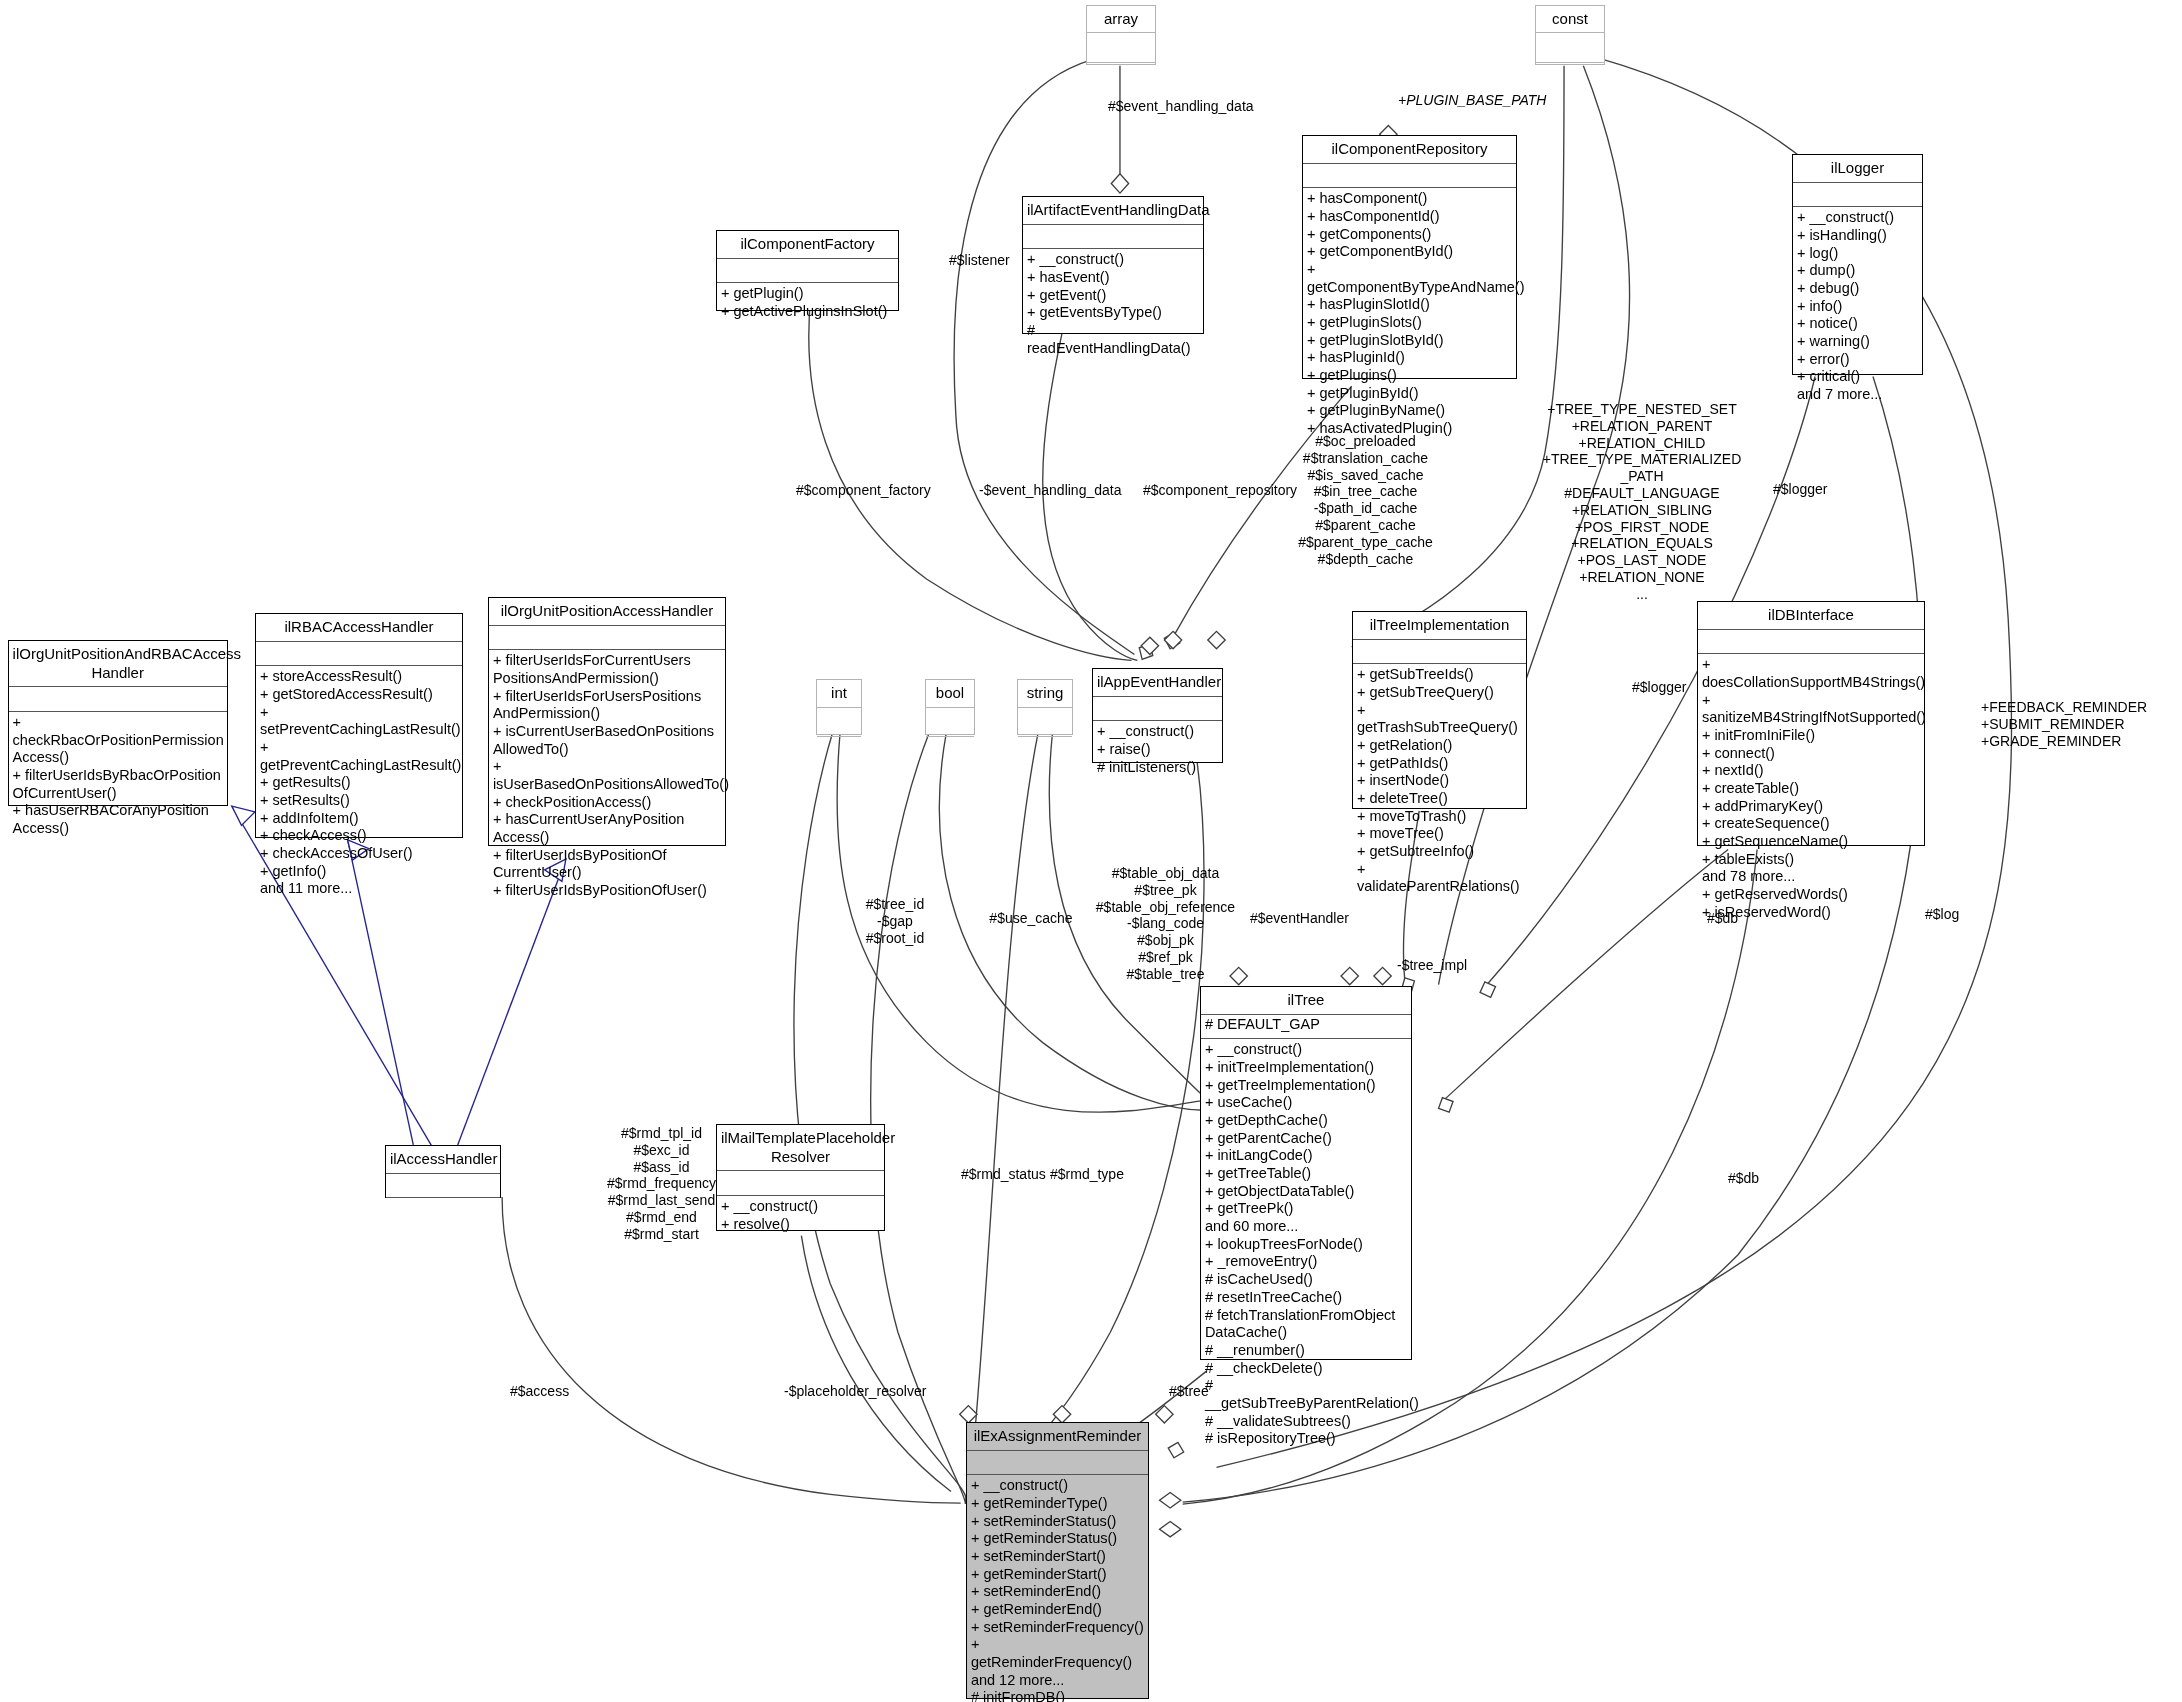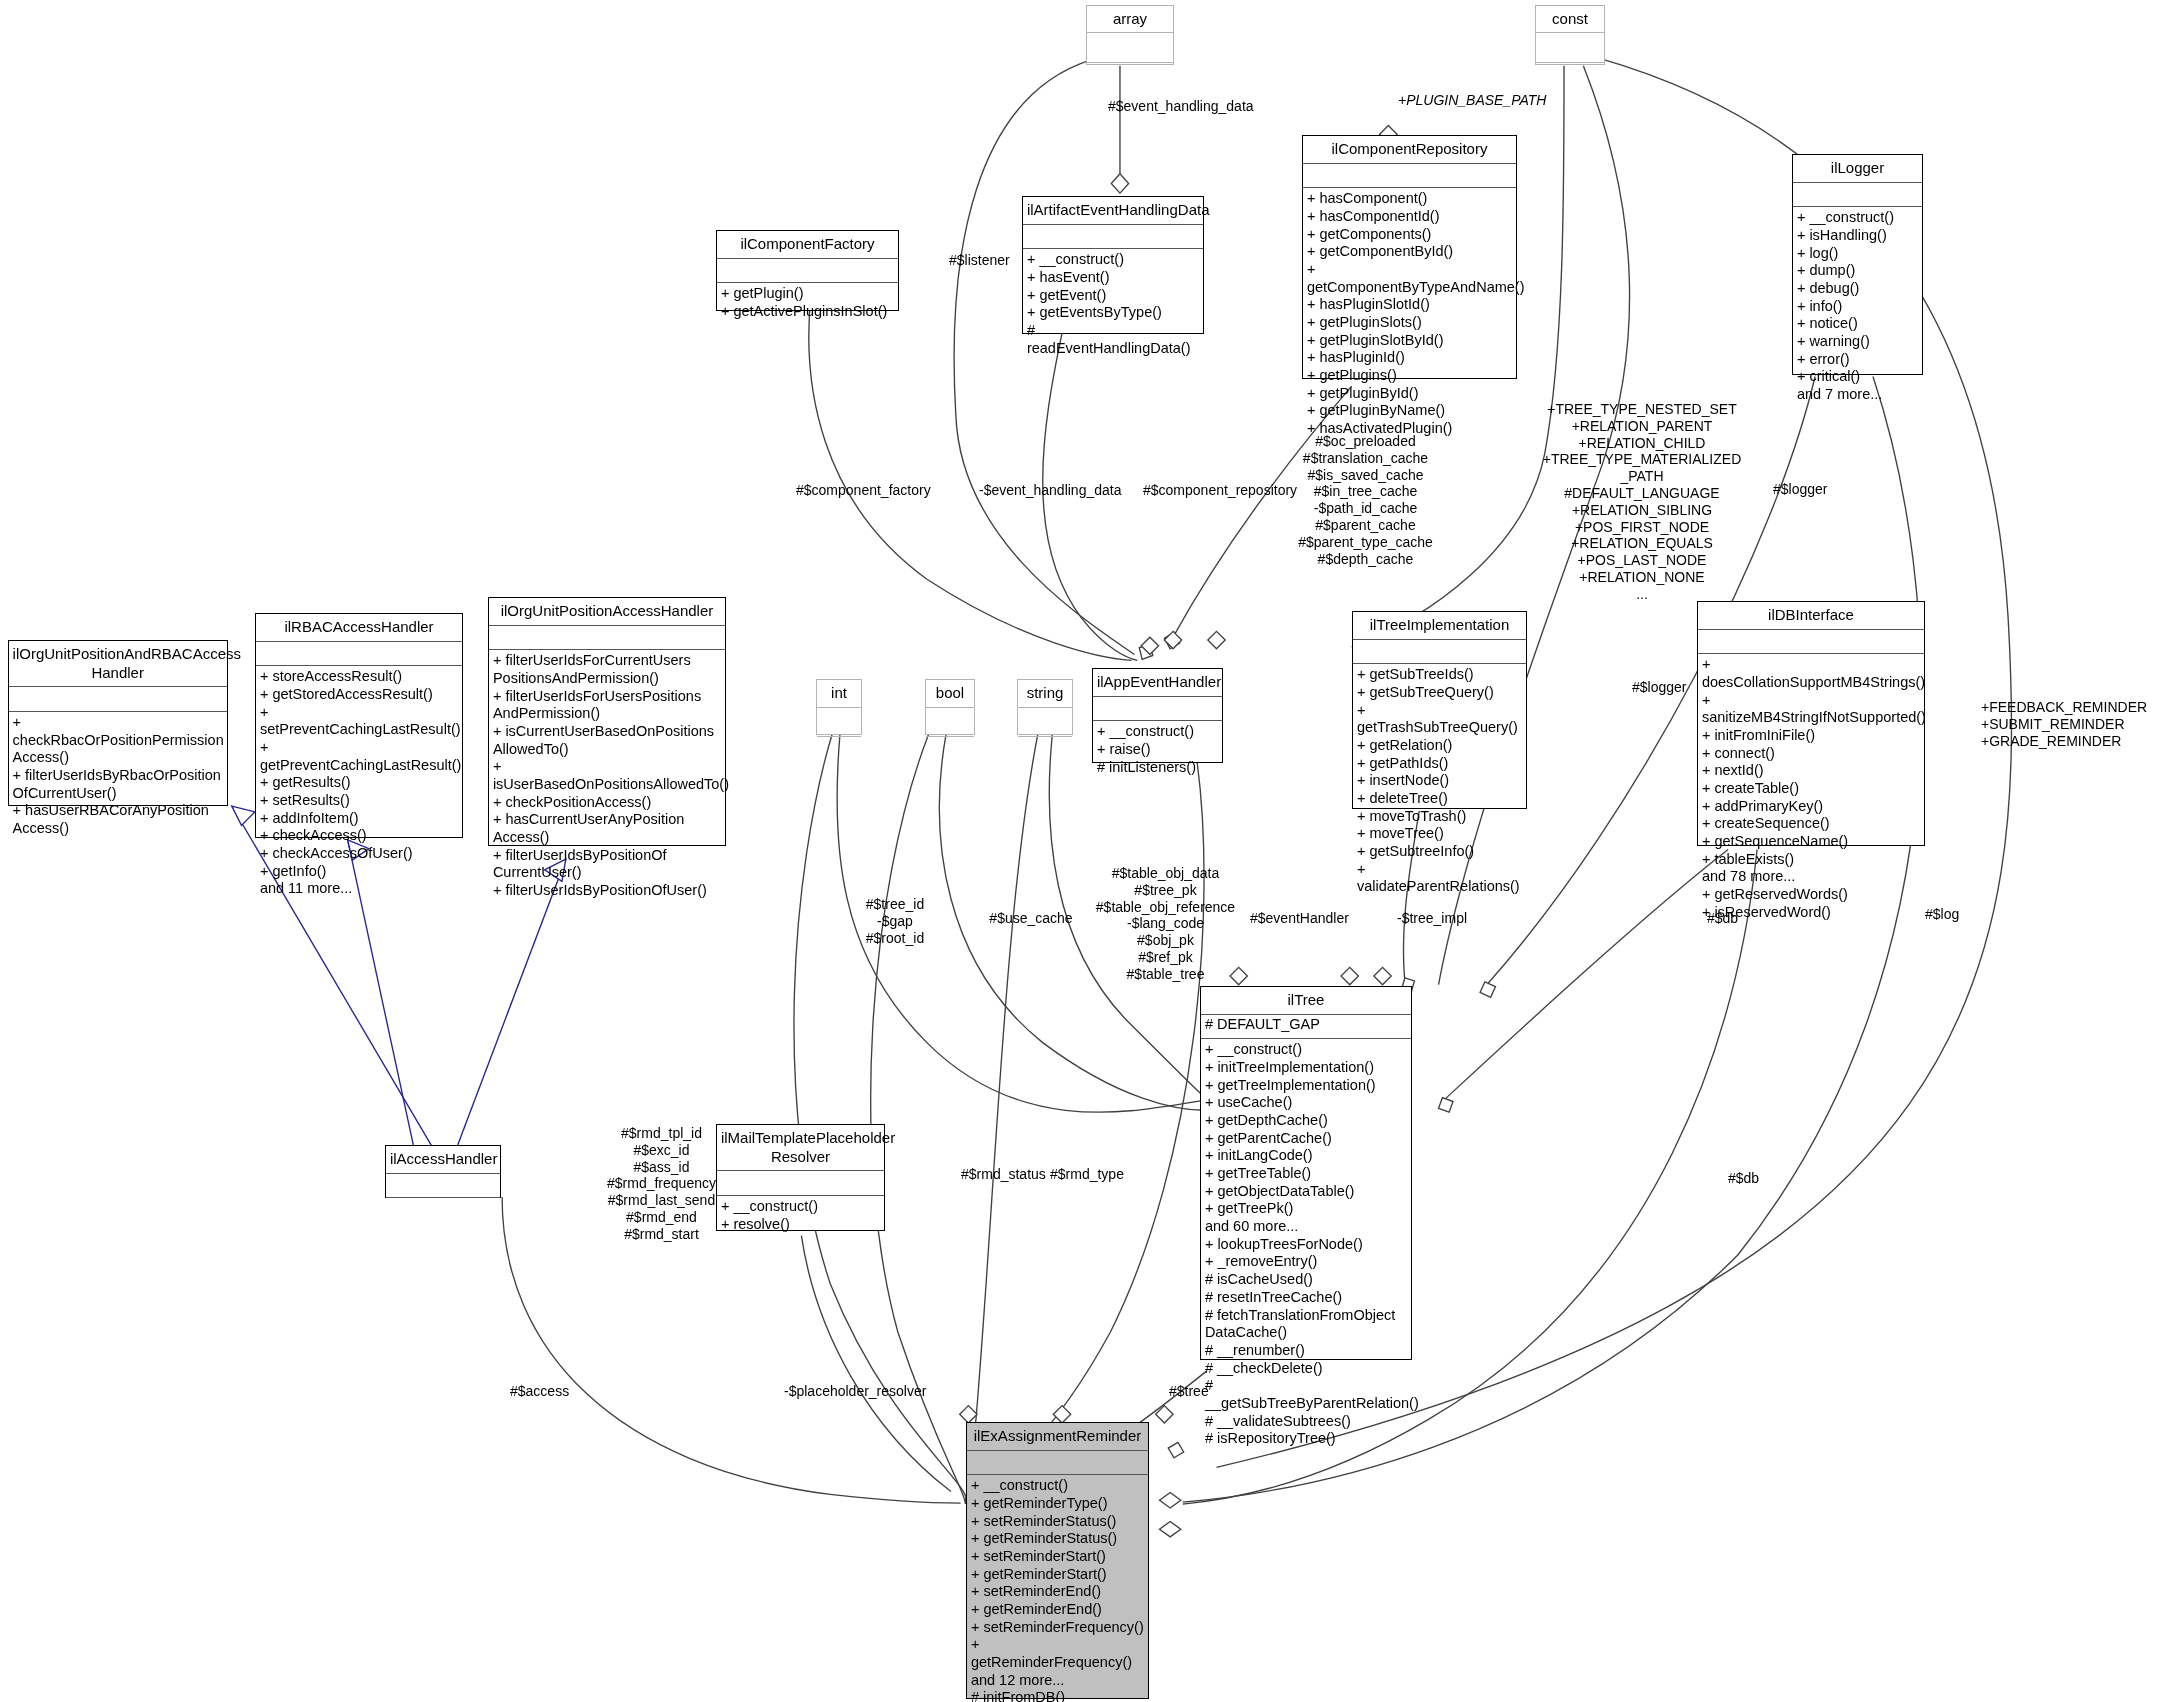--- a/index.html
+++ b/index.html
@@ -102,21 +102,21 @@
       <path d="M1212,1592 l11,-8 l-11,-8 l-11,8 z" fill="#fff"></path>
 
       <path d="M1191,678 l9,-9 l-9,-9 l-9,9 z" fill="#fff"></path>
       <path d="M1215,672 l9,-9 l-9,-9 l-9,9 z" fill="#fff"></path>
       <path d="M1260,672 l9,-9 l-9,-9 l-9,9 z" fill="#fff"></path>
 
       <path d="M1438,148 l9,-9 l-9,-9 l-9,9 z" fill="#fff"></path>
     </g>
   </svg>
 
-  <div class="uml light" style="left:1086px;top:4.8px;width:88px;height:60px;">
+  <div class="uml light" style="left:1086px;top:4.8px;width:70px;height:60px;">
     <div class="title">array</div>
     <div class="attrs"></div>
     <div class="ops"></div>
   </div>
 
   <div class="uml light" style="left:1535px;top:4.8px;width:70px;height:60px;">
     <div class="title">const</div>
     <div class="attrs"></div>
     <div class="ops"></div>
   </div>
@@ -392,21 +392,21 @@
 #$root_id</div>
   <div class="edgelabel c" style="left: 973px; top: 910px; width: 116px; white-space: pre-line;">#$use_cache</div>
   <div class="edgelabel c" style="left: 1086px; top: 865px; width: 159px; white-space: pre-line;">#$table_obj_data
 #$tree_pk
 #$table_obj_reference
 -$lang_code
 #$obj_pk
 #$ref_pk
 #$table_tree</div>
   <div class="edgelabel l" style="left: 1250px; top: 910px; white-space: pre-line;">#$eventHandler</div>
-  <div class="edgelabel l" style="left: 1397px; top: 910px; white-space: pre-line;">-$tree_impl</div>
+  <div class="edgelabel l" style="left: 1397px; top: 957px; white-space: pre-line;">-$tree_impl</div>
   <div class="edgelabel l" style="left: 1707px; top: 910px; white-space: pre-line;">#$db</div>
   <div class="edgelabel l" style="left: 1728px; top: 1170px; white-space: pre-line;">#$db</div>
   <div class="edgelabel l" style="left: 1925px; top: 906px; white-space: pre-line;">#$log</div>
   <div class="edgelabel c" style="left: 589px; top: 1125px; width: 145px; white-space: pre-line;">#$rmd_tpl_id
 #$exc_id
 #$ass_id
 #$rmd_frequency
 #$rmd_last_send
 #$rmd_end
 #$rmd_start</div>

